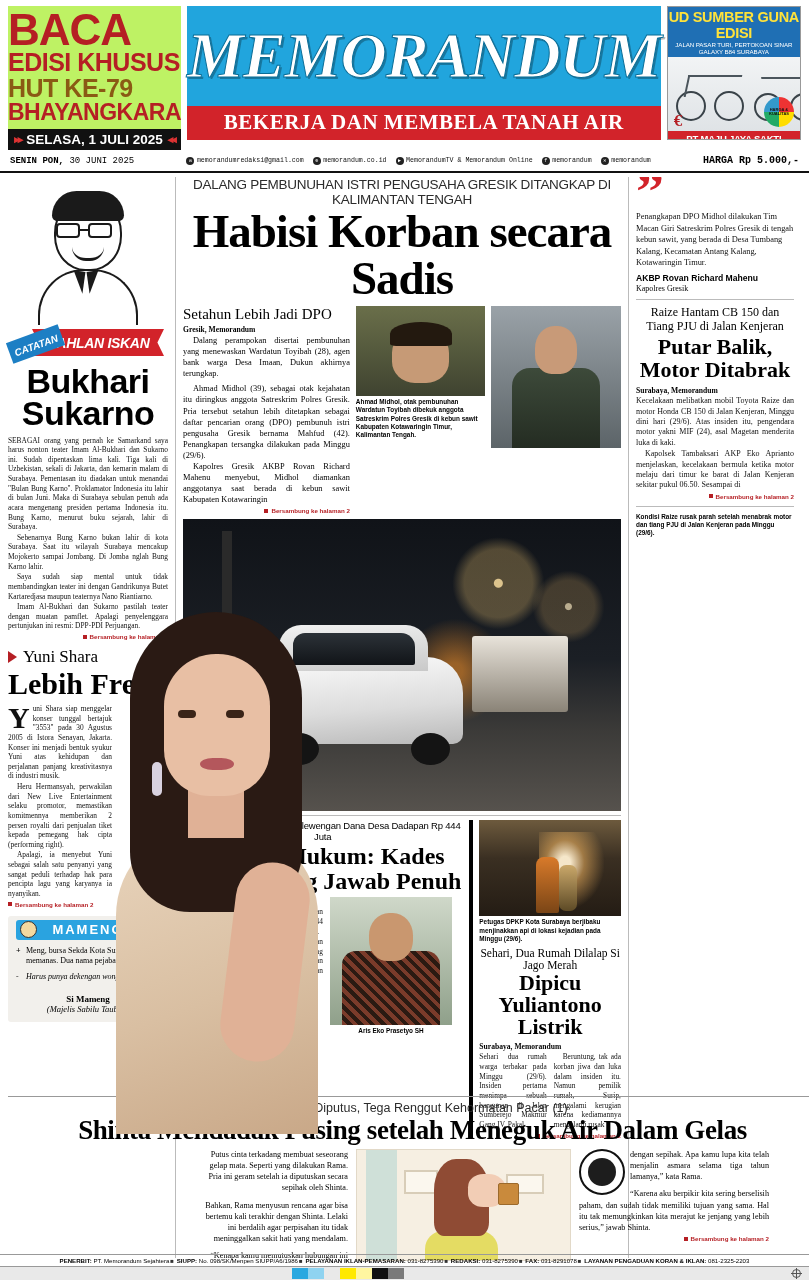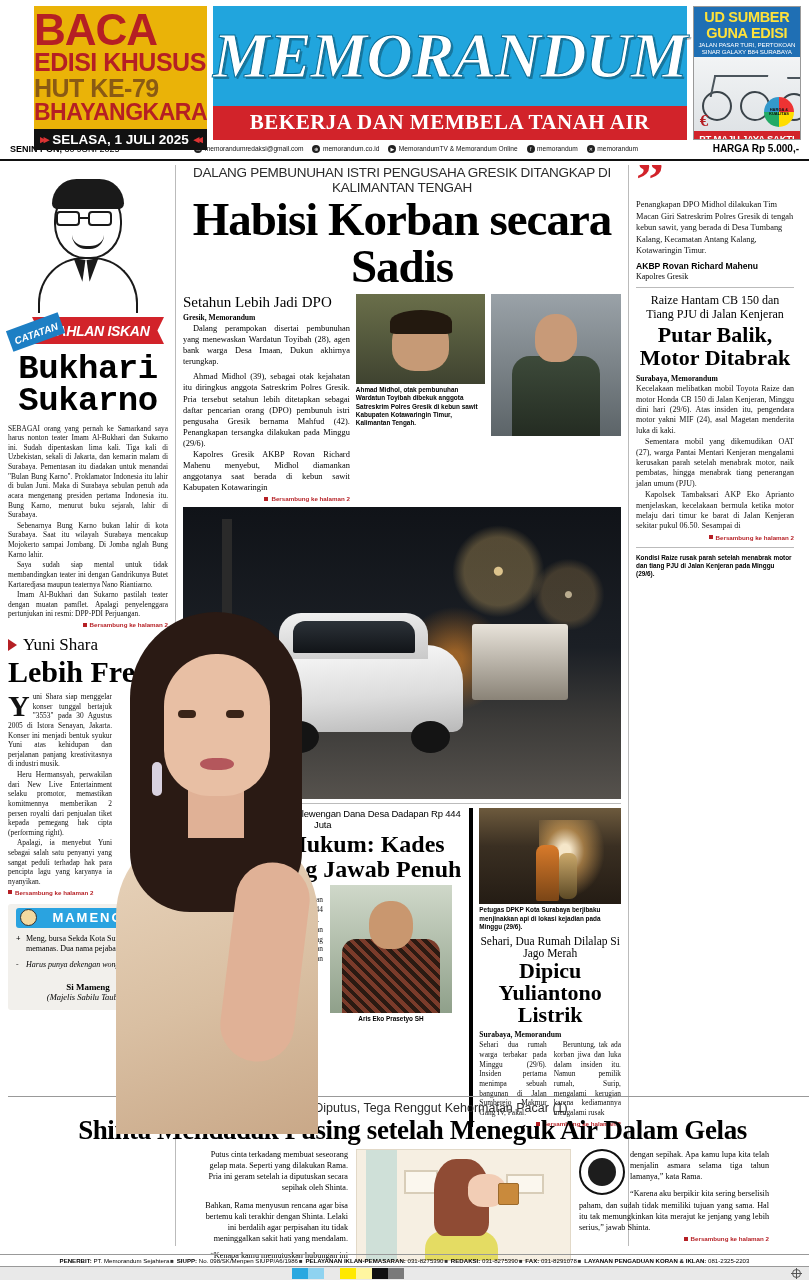--- a/index.html
+++ b/index.html
@@ -9,24 +9,23 @@
     background:#ffffff;
     position:relative;
     overflow:hidden;
   }
   .page { width:809px; height:1280px; position:relative; background:#fff; }
 
   
   .masthead { display:flex; height:140px; padding:6px 8px 0 8px; gap:6px; }
 
   .baca-box {
-    width:200px; background:#eab308; position:relative;
+    width:200px; background:#bef264; position:relative;
     display:flex; flex-direction:column; justify-content:flex-start;
     padding-top:4px;
-    margin-left:26px;
   }
   .baca-word {
     font-family:"Liberation Sans", sans-serif; font-weight:bold;
     color:#b51f24; font-size:44px; line-height:0.92; letter-spacing:-1px;
   }
   .baca-l2 { font-family:"Liberation Sans",sans-serif; font-weight:bold; color:#b51f24; font-size:25px; line-height:1.02; letter-spacing:-0.5px;}
   .baca-l3 { font-family:"Liberation Sans",sans-serif; font-weight:bold; color:#8a5a14; font-size:25px; line-height:1.02; letter-spacing:-0.5px;}
   .baca-l4 { font-family:"Liberation Sans",sans-serif; font-weight:bold; color:#b51f24; font-size:23px; line-height:1.02; letter-spacing:-0.5px;}
   .baca-date {
     margin-top:4px; background:#111; color:#fff;
@@ -61,22 +60,22 @@
     font-weight:bold; font-size:14.5px; text-align:center; padding:2px 0 0 0; letter-spacing:-0.3px;}
   .ad-sub { background:#1f6fb4; color:#fff; font-family:"Liberation Sans",sans-serif;
     font-size:6.2px; text-align:center; padding-bottom:2px; letter-spacing:-0.1px;}
   .ad-art { height:74px; background:linear-gradient(#f2f4f5,#dfe3e6); position:relative; }
   .ad-foot { background:#d2232a; color:#fff; font-family:"Liberation Sans",sans-serif;
     font-weight:bold; font-size:9.5px; text-align:center; padding:2px 0; letter-spacing:-0.2px;}
   .bike { position:absolute; border:2.5px solid #3a4349; border-radius:50%; }
 
   
   .infobar {
-    display:flex; align-items:center; padding:3px 10px 5px 10px;
-    border-bottom:2px solid #111; font-family:Liberation Sans, sans-serif;justify-content:flex-end;
+    display:flex; align-items:center; padding:15px 10px 5px 10px;
+    border-bottom:2px solid #111; font-family:Liberation Mono, monospace;justify-content:flex-end;
   }
   .ib-date { font-size:9px; font-weight:bold; white-space:nowrap; }
   .ib-date span { font-weight:normal; }
   .ib-mid { flex:1; display:flex; justify-content:center; gap:9px; align-items:center; }
   .ib-item { display:flex; align-items:center; gap:2.5px; font-size:6.6px; color:#111; }
   .ic { width:8px; height:8px; border-radius:50%; background:#222; color:#fff;
         font-size:5px; display:flex; align-items:center; justify-content:center; flex:0 0 auto;}
   .ib-price { font-size:10px; font-weight:bold; white-space:nowrap; }
 
   
@@ -103,21 +102,21 @@
   .dahlan-banner { position:relative; height:34px; margin:2px 0 4px 0; }
   .banner-red { position:absolute; left:24px; top:2px; right:4px; height:27px; background:#d2232a;
      clip-path:polygon(0 0,100% 0,95% 50%,100% 100%,0 100%,5% 50%);
      display:flex; align-items:center; justify-content:center; }
   .banner-red span { color:#fff; font-family:"Liberation Sans",sans-serif; font-weight:bold;
      font-size:14px; font-style:italic; letter-spacing:-0.3px;}
   .banner-blue { position:absolute; left:0; top:6px; background:#1d7fc4; transform:rotate(-20deg);
      padding:2px 5px; }
   .banner-blue span { color:#fff; font-family:"Liberation Sans",sans-serif; font-weight:bold; font-size:10px; font-style:italic;}
 
-  .left-title { font-family:Liberation Mono, monospace; font-weight:bold; font-size:34px;
+  .left-title { font-family:Liberation Sans, sans-serif; font-weight:bold; font-size:34px;
      line-height:0.95; text-align:center; margin-bottom:6px; letter-spacing:-0.5px;}
 
   .body-txt { font-size:7.4px; line-height:1.3; text-align:justify; color:#111; }
   .body-txt p { text-indent:9px; margin-bottom:1px; }
   .body-txt p.noind { text-indent:0; }
 
   .cont-mark { display:flex; align-items:center; justify-content:flex-end; gap:3px;
      font-family:"Liberation Sans",sans-serif; font-weight:bold; font-size:6.2px; color:#b51f24; margin-top:2px;}
   .cont-mark .sq { width:4px; height:4px; background:#b51f24; }
   .cont-mark.left-al { justify-content:flex-start; }
@@ -548,21 +547,20 @@
       <div class="quote-name">AKBP Rovan Richard Mahenu</div>
       <div class="quote-role">Kapolres Gresik</div>
 
       <div class="rule"></div>
 
       <div class="r-kicker">Raize Hantam CB 150 dan Tiang PJU di Jalan Kenjeran</div>
       <div class="r-head">Putar Balik, Motor Ditabrak</div>
       <div class="lead-loc">Surabaya, Memorandum</div>
       <div class="body-txt" style="font-size:8px;">
         <p class="noind">Kecelakaan melibatkan mobil Toyota Raize dan motor Honda CB 150 di Jalan Kenjeran, Minggu dini hari (29/6). Atas insiden itu, pengendara motor yakni MIF (24), asal Magetan menderita luka di kaki.</p>
-        <p>Sementara mobil yang dikemudikan OAT (27), warga Pantai Mentari Kenjeran mengalami kerusakan parah setelah menabrak motor, naik pembatas, hingga menabrak tiang penerangan jalan umum (PJU).</p>
         <p>Kapolsek Tambaksari AKP Eko Aprianto menjelaskan, kecelakaan bermula ketika motor melaju dari timur ke barat di Jalan Kenjeran sekitar pukul 06.50. Sesampai di</p>
       </div>
       <div class="cont-mark">
         <span class="sq"></span>
         <span>Bersambung ke halaman 2</span>
       </div>
       <div class="rule"></div>
       <div class="cap-bold">Kondisi Raize rusak parah setelah menabrak motor dan tiang PJU di Jalan Kenjeran pada Minggu (29/6).</div>
     </div>
   </div>

